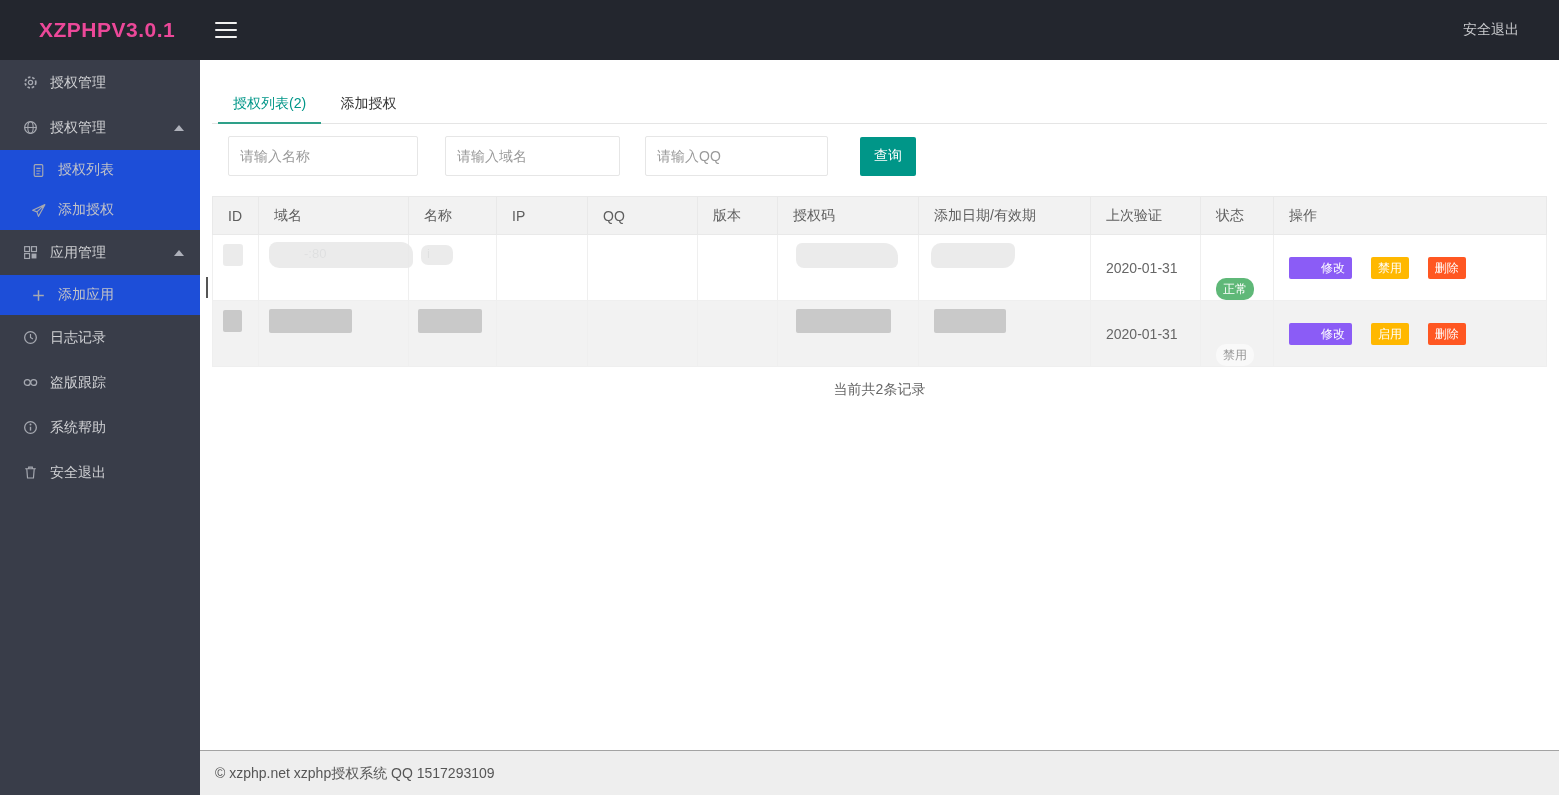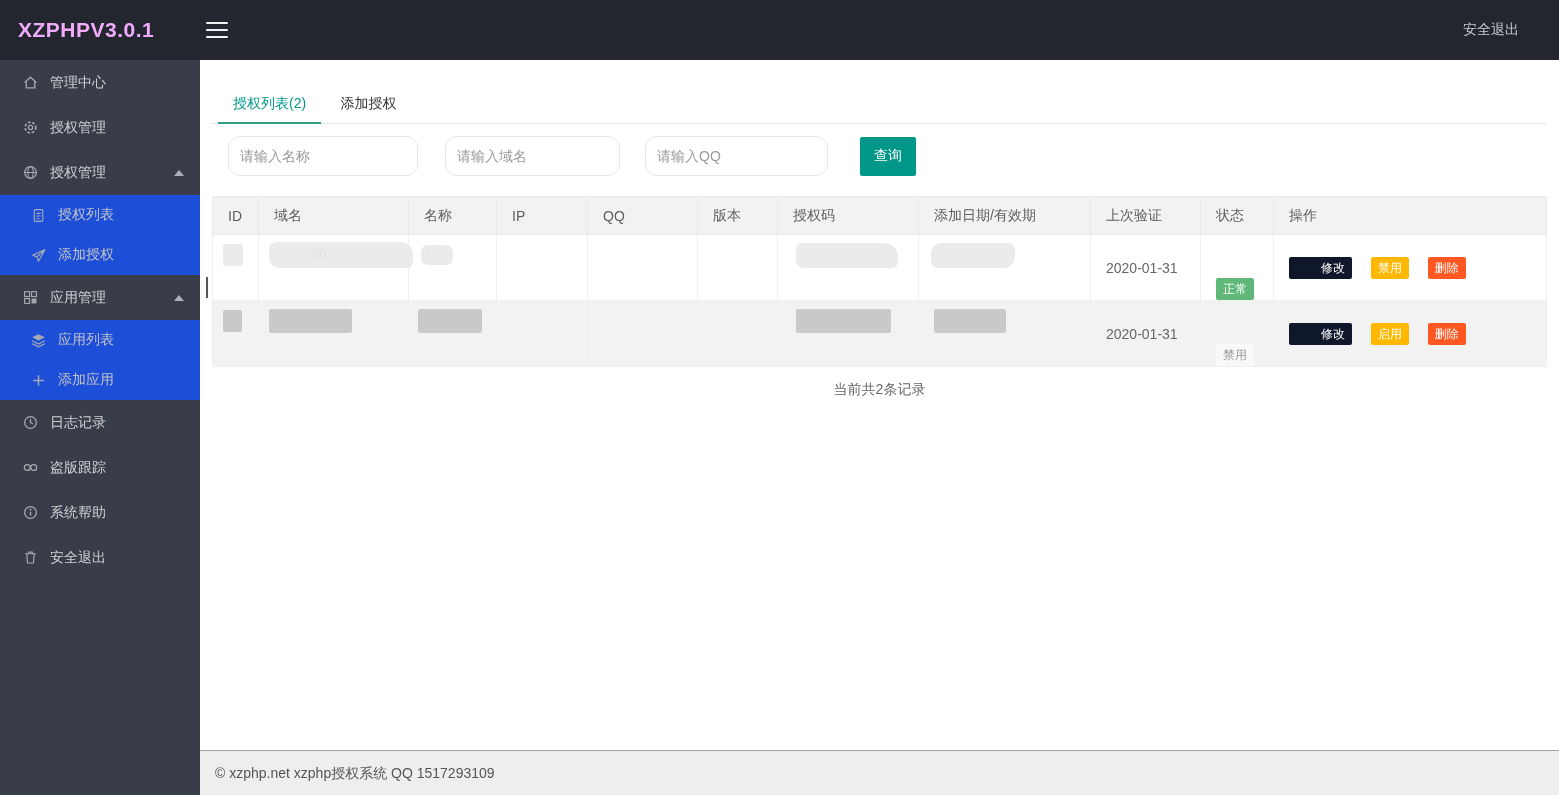--- a/index.html
+++ b/index.html
@@ -1,21 +1,21 @@
 <!DOCTYPE html>
 <html><head>
 <meta charset="utf-8">
 <style>
   html,body{margin:0;padding:0;background:#fff;}
   *{box-sizing:border-box;font-family:"Liberation Sans","DejaVu Sans",sans-serif;}
   .app{position:relative;width:1559px;height:795px;overflow:hidden;background:#fff;}
 
   
   .topbar{position:absolute;left:0;top:0;width:100%;height:60px;background:#23262e;display:flex;align-items:center;}
-  .logo{width:200px;padding-left:18px;color:#f0abfc;font-size:21px;font-weight:bold;letter-spacing:.5px;}
+  .logo{width:200px;padding-left:30px;color:#ec4899;font-size:21px;font-weight:bold;letter-spacing:.5px;margin-left:9px;}
   .hamburger{margin-left:6px;width:24px;cursor:pointer;}
   .hamburger .bar{width:22px;height:2.5px;background:#f1f1f1;margin:4.6px 0;border-radius:1px;}
   .logout-top{margin-left:auto;margin-right:40px;color:#c9cacd;font-size:14px;cursor:pointer;}
 
   
   .sidebar{position:absolute;left:0;top:60px;width:200px;height:735px;background:#393d49;}
   .side-item{height:45px;display:flex;align-items:center;padding-left:22px;color:#cfd0d3;font-size:14px;cursor:pointer;}
   .side-item .icn{width:17px;height:17px;margin-right:11px;color:#a6a9b1;flex:none;}
   .side-item .icn svg{width:17px;height:17px;display:block;}
   .side-sub{background:#1d4ed8;}
@@ -24,42 +24,42 @@
 
   
   .content{position:absolute;left:200px;top:60px;right:0;bottom:45px;background:#fff;padding:0 12px;overflow:hidden;}
 
   .tabs{margin-top:24px;height:40px;border-bottom:1px solid #e5e5e5;padding-left:6px;white-space:nowrap;}
   .tab{display:inline-block;position:relative;padding:0 15px;line-height:39px;font-size:14px;color:#333;cursor:pointer;vertical-align:top;}
   .tab.active{color:#009688;}
   .tab .tab-line{position:absolute;left:0;right:0;bottom:-1px;height:2px;background:#2ea089;}
 
   .search{display:flex;align-items:center;margin:12px 0 0 16px;height:40px;}
-  .search input{height:40px;border:1px solid #e6e6e6;border-radius:12px;padding:0 11px;font-size:14px;color:#666;outline:none;background:#fff;}
+  .search input{height:40px;border:1px solid #e6e6e6;border-radius:2px;padding:0 11px;font-size:14px;color:#666;outline:none;background:#fff;}
   .search input::placeholder{color:#9a9a9a;}
   .in-name{width:190px;margin-right:27px;}
   .in-domain{width:175px;margin-right:25px;}
   .in-qq{width:183px;margin-right:32px;}
   .btn-query{width:56px;height:39px;background:#009688;color:#fff;border:none;border-radius:2px;font-size:14px;cursor:pointer;}
 
   table.grid{border-collapse:collapse;table-layout:fixed;width:1335px;margin:20px 0 0 0;}
   .grid th{height:38px;background:#f2f2f2;border:1px solid #e9e9e9;font-weight:400;font-size:14px;color:#5e5e5e;text-align:left;padding:0 5px 0 15px;}
   .grid td{height:40px;border:1px solid #efefef;font-size:14px;color:#666;text-align:left;padding:0 5px 0 15px;position:relative;}
   .grid tr.stripe td{background:#f2f2f2;}
 
   .blob{position:absolute;border-radius:3px;}
   .blob.light{background:rgba(232,232,232,.88);}
   .blob.dark{background:#c9c9c9;border-radius:2px;}
   .trace{position:absolute;top:11px;font-size:13px;color:#9aa0a6;}
 
-  .badge{display:inline-block;height:22px;line-height:22px;padding:0 7px;border-radius:2px;font-size:12px;color:#fff;margin-top:43px;}
+  .badge{display:inline-block;height:22px;line-height:22px;padding:0 7px;border-radius:10px;font-size:12px;color:#fff;margin-top:43px;}
   .badge-green{background:#5FB878;}
   .badge-plain{background:rgba(255,255,255,.55);color:#979797;}
   .act-btn{display:inline-block;height:22px;line-height:22px;padding:0 7px;border-radius:2px;font-size:12px;color:#fff;margin-right:15px;cursor:pointer;border:none;}
-  .bt-teal{background:#0f172a;padding-left:32px;}
+  .bt-teal{background:#8b5cf6;padding-left:32px;}
   .bt-yellow{background:#FFB800;}
   .bt-red{background:#FF5722;}
 
   .summary{width:1335px;margin-top:14px;text-align:center;font-size:14px;color:#666;}
 
   .footer{position:absolute;left:200px;right:0;bottom:0;height:45px;background:#eeeeee;border-top:1px solid #a3a3a3;line-height:44px;padding-left:15px;font-size:14px;color:#565656;}
 
   .cursor-artifact{position:absolute;left:206px;top:277px;width:2px;height:21px;background:#555;}
 </style>
 </head>
@@ -71,28 +71,20 @@
     <div class="logo">XZPHPV3.0.1</div>
     <div class="hamburger">
       <div class="bar"></div>
         <div class="bar"></div>
         <div class="bar"></div>
     </div>
     <div class="logout-top">安全退出</div>
   </header>
 
   <aside class="sidebar">
-    <div class="side-item">
-      <span class="icn">
-        <svg viewBox="0 0 16 16">
-            <path d="M2.5 8 8 3l5.5 5M4 7.5V13h8V7.5" fill="none" stroke="currentColor" stroke-width="1.2"></path>
-          </svg>
-      </span>
-      <span>管理中心</span>
-    </div>
     <div class="side-item">
       <span class="icn">
         <svg viewBox="0 0 16 16">
             <circle cx="8" cy="8" r="5" fill="none" stroke="currentColor" stroke-width="1.6" stroke-dasharray="2.4 1.7"></circle>
             <circle cx="8" cy="8" r="2" fill="none" stroke="currentColor" stroke-width="1.2"></circle>
           </svg>
       </span>
       <span>授权管理</span>
     </div>
     <div class="side-item">
@@ -131,29 +123,20 @@
             <rect x="2.5" y="2.5" width="4.6" height="4.6" fill="none" stroke="currentColor" stroke-width="1.1"></rect>
             <rect x="9" y="2.5" width="4.6" height="4.6" fill="none" stroke="currentColor" stroke-width="1.1"></rect>
             <rect x="2.5" y="9" width="4.6" height="4.6" fill="none" stroke="currentColor" stroke-width="1.1"></rect>
             <rect x="9" y="9" width="4.6" height="4.6" fill="currentColor"></rect>
           </svg>
       </span>
       <span>应用管理</span>
       <span class="caret-up"></span>
     </div>
     <div class="side-sub">
-      <div class="side-item">
-        <span class="icn">
-          <svg viewBox="0 0 16 16">
-              <path d="M8 2l6 3-6 3-6-3 6-3z" fill="currentColor"></path>
-              <path d="M2 8.3l6 3 6-3M2 11l6 3 6-3" fill="none" stroke="currentColor" stroke-width="1.1"></path>
-            </svg>
-        </span>
-        <span>应用列表</span>
-      </div>
       <div class="side-item">
         <span class="icn">
           <svg viewBox="0 0 16 16">
               <path d="M8 3v10M3 8h10" stroke="currentColor" stroke-width="1.4"></path>
             </svg>
         </span>
         <span>添加应用</span>
       </div>
     </div>
     <div class="side-item">

